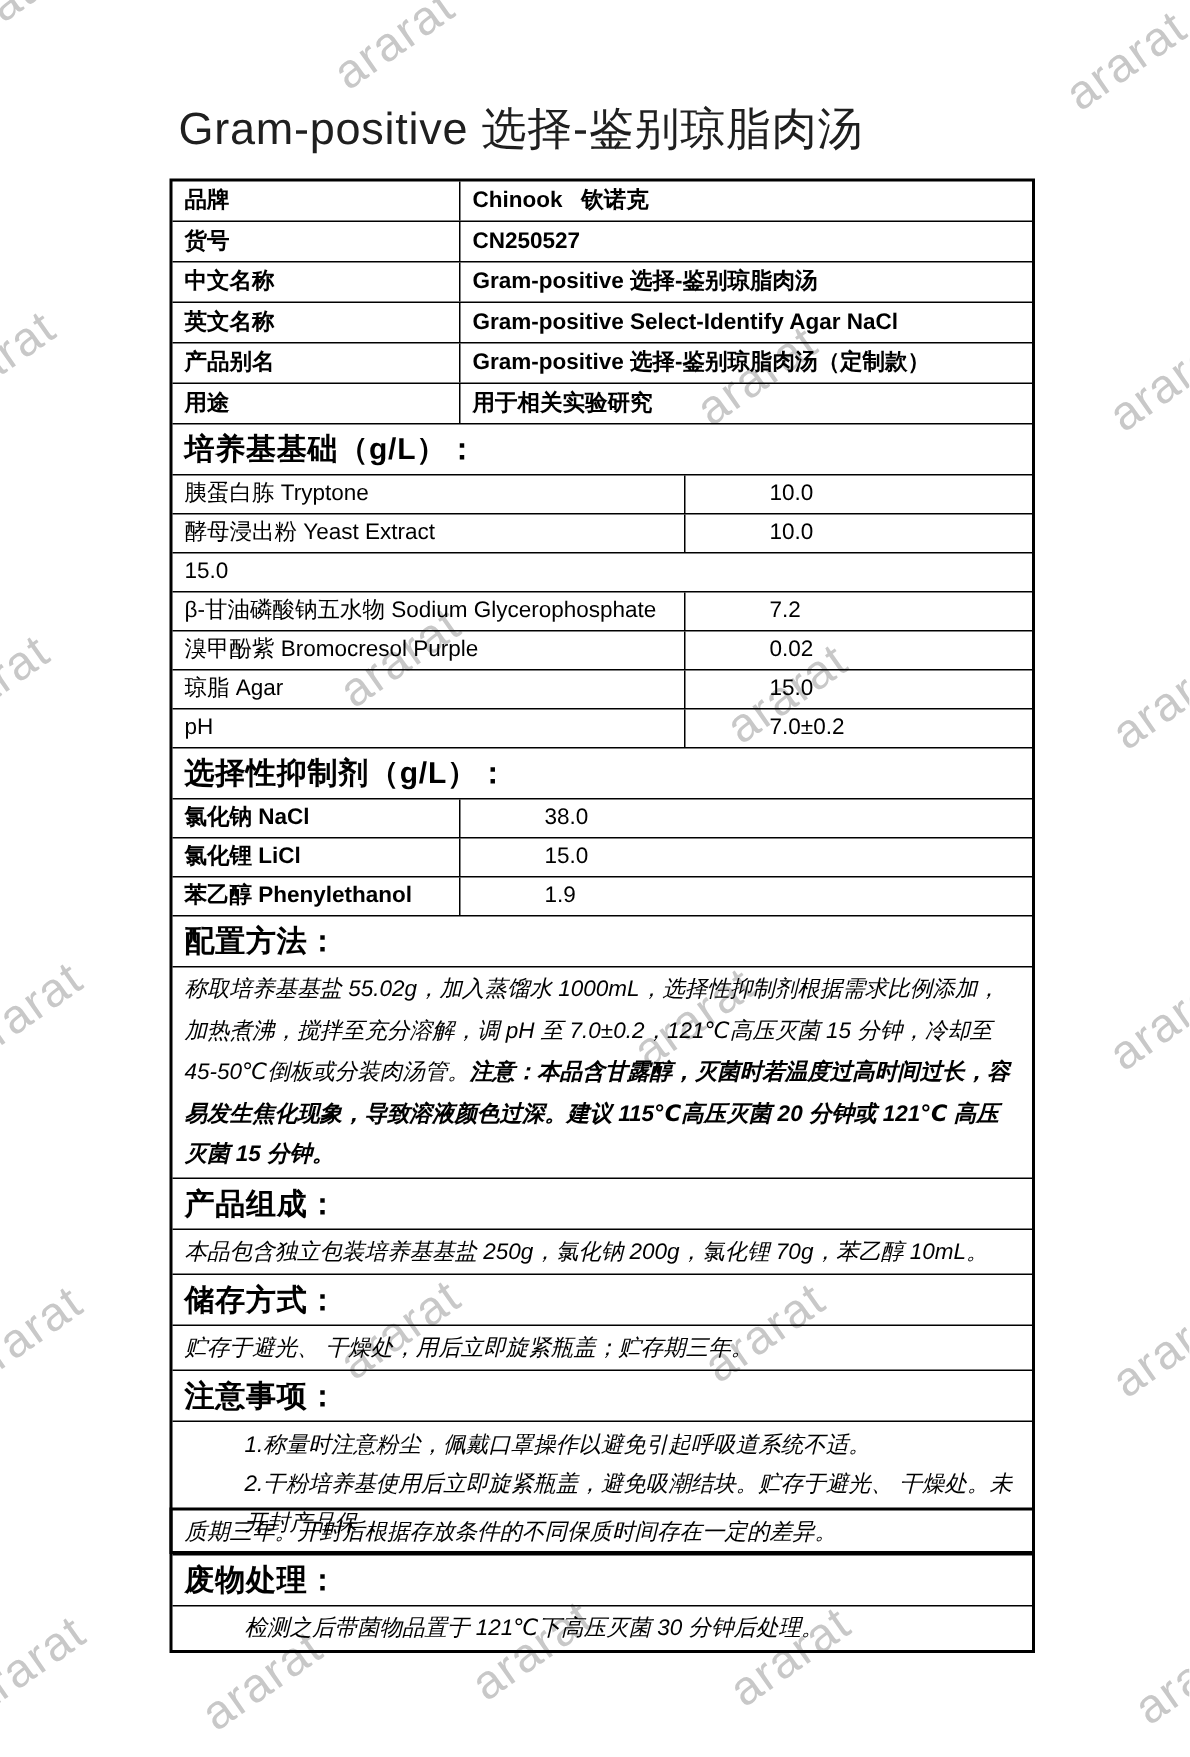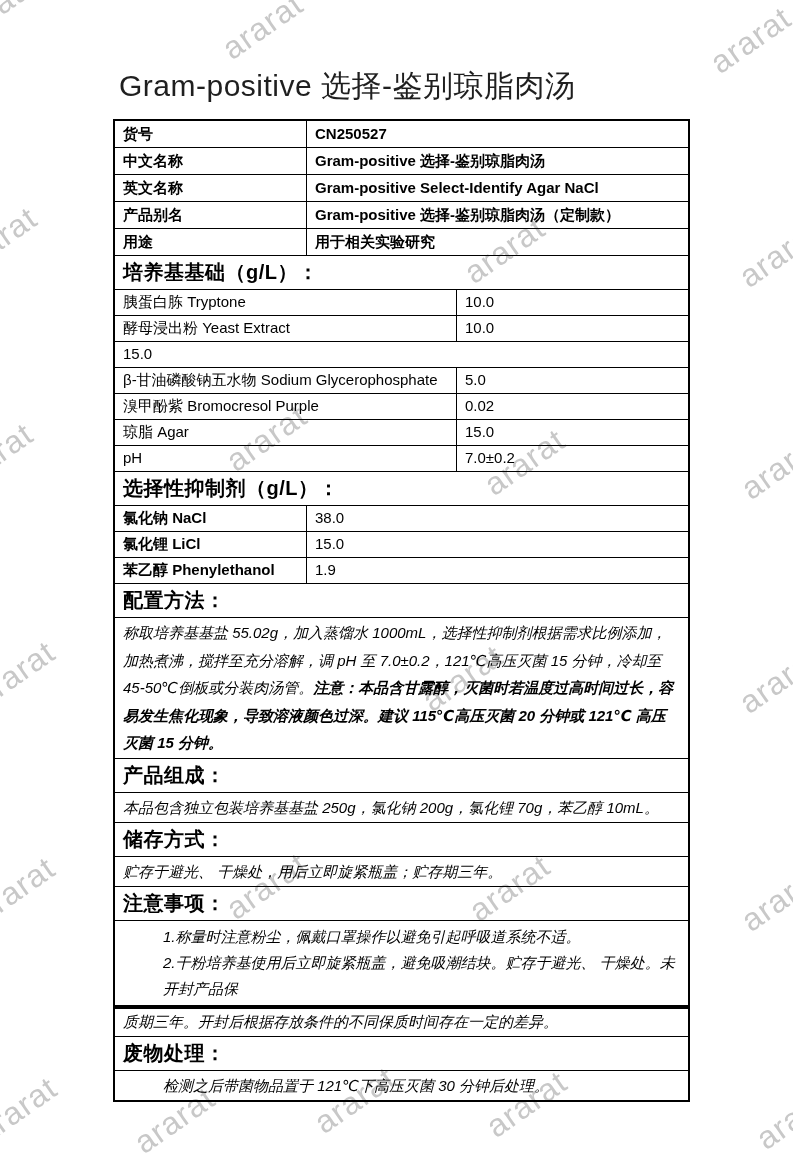--- a/index.html
+++ b/index.html
@@ -54,21 +54,21 @@
     align-items: center;
     padding: 1px 8px;
     font-size: 15px;
     line-height: 1.25;
   }
   .lab { border-right: 1.5px solid #000; flex-shrink: 0; }
   .val { flex: 1; }
   .w192 { width: 192px; font-weight: bold; }
   .w342 { width: 342px; }
   .h27 { min-height: 27px; }
-  .h26 { min-height: 26px; }
+  .h26 { min-height: 26px; gap: 48px; }
   .bold { font-weight: bold; }
   .sec-heading {
     display: flex;
     align-items: center;
     min-height: 34px;
     padding: 3px 8px;
     font-size: 20px;
     font-weight: bold;
     border-bottom: 1.5px solid #000;
     letter-spacing: 0.5px;
@@ -113,20 +113,24 @@
     <span class="wm" style="left:310px;top:1082px">ararat</span>
     <span class="wm" style="left:482px;top:1086px">ararat</span>
     <span class="wm" style="left:752px;top:1098px">ararat</span>
   </div>
 
   <h1 class="doc-title">Gram-positive 选择-鉴别琼脂肉汤</h1>
 
   <div class="doc-block block-1">
 
     <div class="trow h27">
+      <div class="cell lab w192 bold">品牌</div>
+      <div class="cell val bold">Chinook&nbsp;&nbsp;&nbsp;钦诺克</div>
+    </div>
+    <div class="trow h27">
       <div class="cell lab w192 bold">货号</div>
       <div class="cell val bold">CN250527</div>
     </div>
     <div class="trow h27">
       <div class="cell lab w192 bold">中文名称</div>
       <div class="cell val bold">Gram-positive 选择-鉴别琼脂肉汤</div>
     </div>
     <div class="trow h27">
       <div class="cell lab w192 bold">英文名称</div>
       <div class="cell val bold">Gram-positive Select-Identify Agar NaCl</div>
@@ -147,21 +151,21 @@
     </div>
     <div class="trow h26">
       <div class="cell lab w342">酵母浸出粉  Yeast Extract</div>
       <div class="cell val">10.0</div>
     </div>
     <div class="trow h26">
       <div class="cell val">15.0</div>
     </div>
     <div class="trow h26">
       <div class="cell lab w342">β-甘油磷酸钠五水物 Sodium Glycerophosphate</div>
-      <div class="cell val">5.0</div>
+      <div class="cell val">7.2</div>
     </div>
     <div class="trow h26">
       <div class="cell lab w342">溴甲酚紫  Bromocresol Purple</div>
       <div class="cell val">0.02</div>
     </div>
     <div class="trow h26">
       <div class="cell lab w342">琼脂  Agar</div>
       <div class="cell val">15.0</div>
     </div>
     <div class="trow h26">

